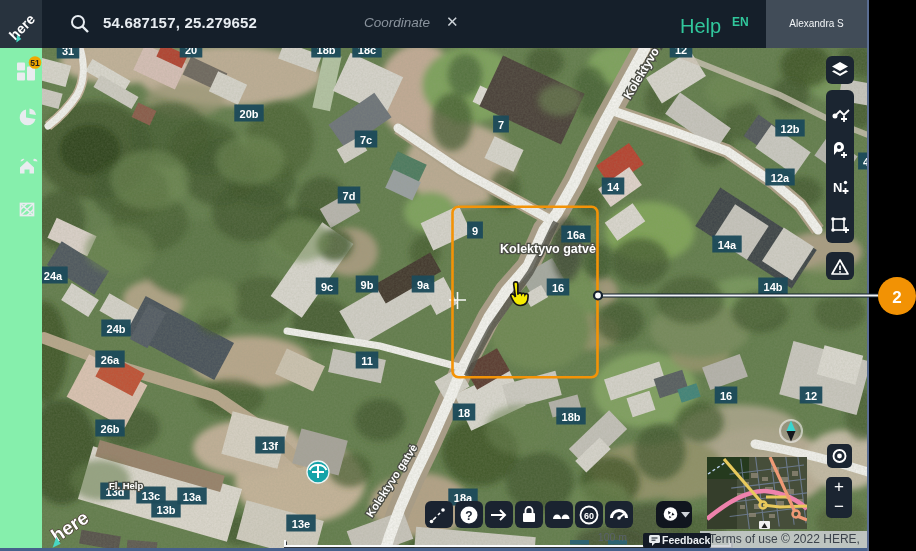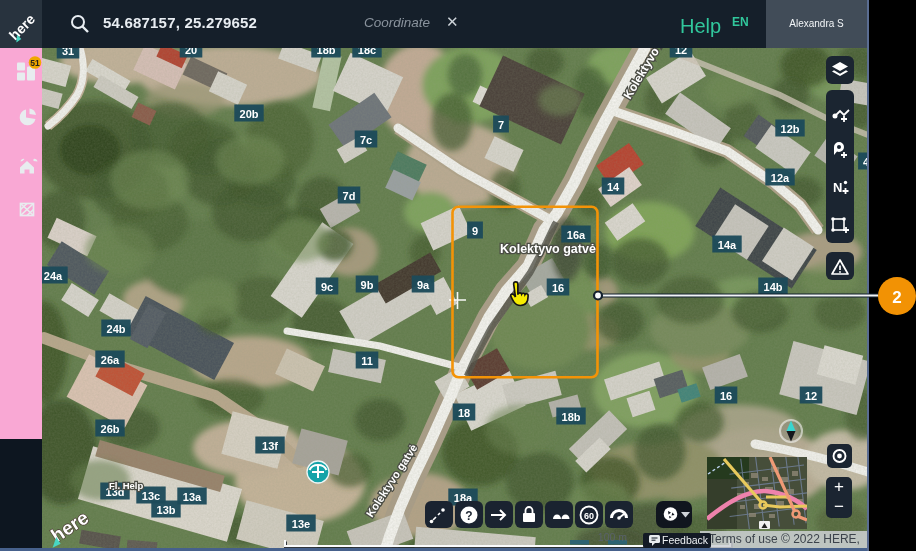--- a/index.html
+++ b/index.html
@@ -1,31 +1,31 @@
 <!DOCTYPE html>
 <html><head><meta charset="utf-8"><title>map</title>
 <style>
 html,body{margin:0;padding:0;background:#000;}
 *{box-sizing:border-box;font-family:"Liberation Sans",sans-serif;}
 #stage{position:relative;width:916px;height:551px;background:#000;overflow:hidden;}
 #app{position:absolute;left:0;top:0;width:869px;height:551px;background:#0d1620;border-right:2px solid #5a6d92;}
 #botline{position:absolute;left:0;top:548px;width:867px;height:3px;background:#46618c;z-index:30;}
 #topbar{position:absolute;left:0;top:0;width:867px;height:48px;background:#151f2a;z-index:20;}
 #logo{position:absolute;left:0;top:0;width:42px;height:48px;background:#28333e;overflow:hidden;}
-#sidebar{position:absolute;left:0;top:48px;width:42px;height:391px;background:#f9a8d4;z-index:20;}
+#sidebar{position:absolute;left:0;top:48px;width:42px;height:504px;background:#86efac;z-index:20;}
 .coord{position:absolute;left:103px;top:14px;font-size:15px;font-weight:bold;color:#e8edf2;letter-spacing:.2px;}
 .chint{position:absolute;left:364px;top:15px;font-size:13.5px;font-style:italic;color:#8a939d;}
 .xbtn{position:absolute;left:446px;top:13px;font-size:15px;color:#cdd3d9;}
 .help{position:absolute;left:680px;top:15px;font-size:20px;color:#31c79c;}
 .en{position:absolute;left:732px;top:15px;font-size:12px;font-weight:bold;color:#31c79c;}
 #user{position:absolute;left:766px;top:0;width:101px;height:48px;background:#414c58;color:#f2f5f7;font-size:10px;line-height:48px;text-align:center;}
 .mbtn{position:absolute;left:826px;width:28px;background:#1b2531;border-radius:6px;z-index:10;}
 .cbtn{position:absolute;top:501px;width:28px;height:27px;background:#1a2330;border-radius:6px;z-index:10;}
 #attrib{position:absolute;left:700px;top:531px;width:167px;height:17px;background:rgba(206,209,213,.85);color:#3c434b;font-size:12px;line-height:17px;padding-left:9px;z-index:9;}
-#feedback{position:absolute;left:643px;top:533px;width:68px;height:15px;background:#131a25;border-radius:2px;color:#eef1f4;font-size:10.5px;font-weight:normal;line-height:15px;text-align:left;padding-left:19px;z-index:10;}
+#feedback{position:absolute;left:643px;top:533px;width:68px;height:15px;background:#131a25;border-radius:2px;color:#eef1f4;font-size:10.5px;font-weight:bold;line-height:15px;text-align:left;padding-left:19px;z-index:10;}
 svg text{user-select:none;}
 </style></head>
 <body>
 <div id="stage">
 <div id="app">
 <svg id="map" width="825" height="503" viewBox="42 48 825 503" style="position:absolute;left:42px;top:48px;">
         <defs>
           <filter id="blur3" x="-30%" y="-30%" width="160%" height="160%">
             <feGaussianBlur stdDeviation="3"></feGaussianBlur>
           </filter>

